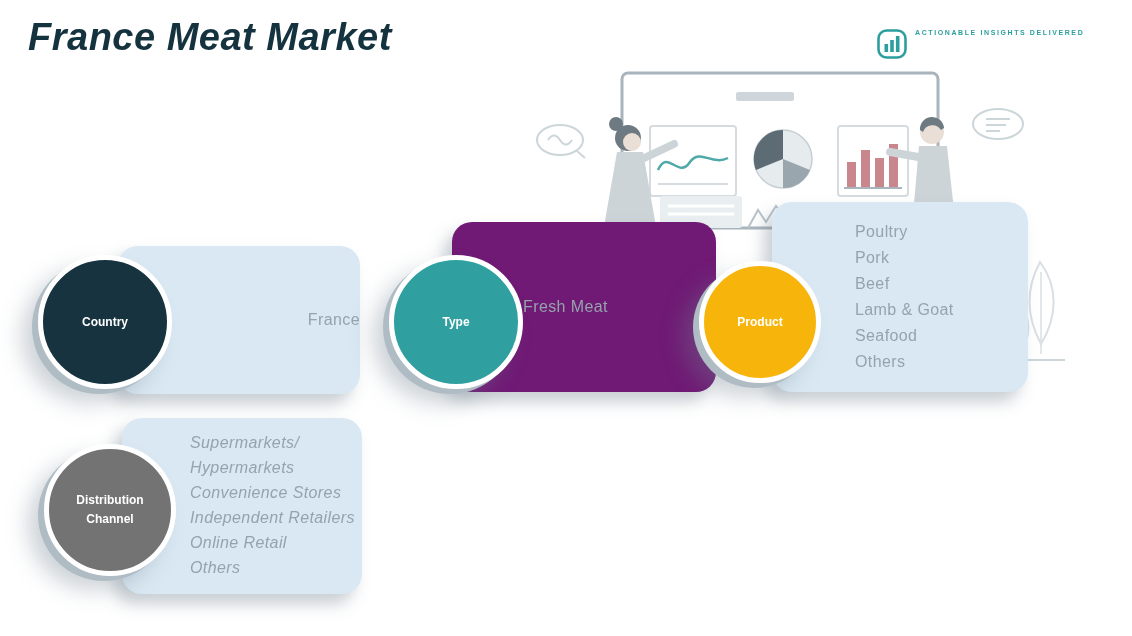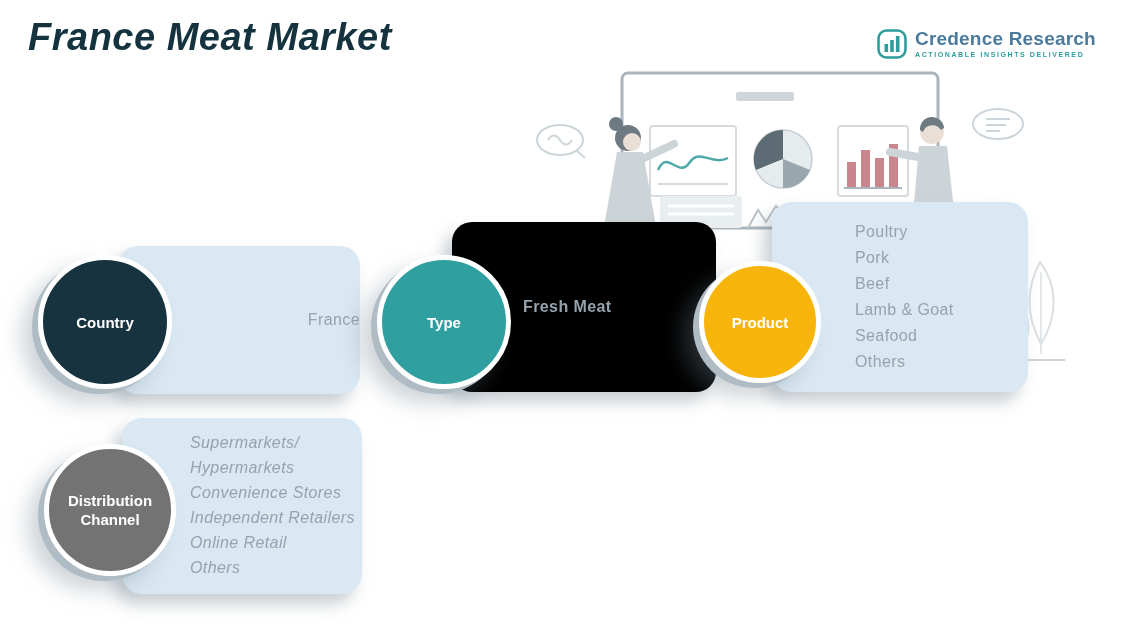--- a/index.html
+++ b/index.html
@@ -28,32 +28,32 @@
     box-shadow:-8px 10px 16px rgba(110,126,140,.38);
   }
   .items{
     display:flex;flex-direction:column;justify-content:center;height:100%;
     box-sizing:border-box;color:#95a3ad;font-size:16px;letter-spacing:.4px;
   }
   .items .item{line-height:26px;}
   .bubble{
     position:absolute;z-index:2;border-radius:50%;border:5px solid #ffffff;box-sizing:border-box;
     display:flex;align-items:center;justify-content:center;text-align:center;
-    color:#ffffff;font-weight:700;font-size:15px;line-height:19px;
+    color:#ffffff;font-weight:700;font-size:12px;line-height:19px;
     box-shadow:-6px 5px 0 0 #b0bcc4, -16px 14px 22px rgba(110,126,140,.35);
   }
   .bubble .bubble-label{padding:0 14px;}
   
   .panel-country{left:118px;top:246px;width:242px;height:148px;}
   .panel-country .items{padding-left:72px;}
   .bubble-country{left:38px;top:255px;width:134px;height:134px;}
   
   .panel-type{left:452px;top:222px;width:264px;height:170px;}
   .panel-type .items{padding-left:71px;}
-  .bubble-type{left:377px;top:255px;width:134px;height:134px;}
+  .bubble-type{left:389px;top:255px;width:134px;height:134px;}
   
   .panel-product{left:772px;top:202px;width:256px;height:190px;}
   .panel-product .items{padding-left:83px;}
   .bubble-product{left:699px;top:261px;width:122px;height:122px;}
   
   .panel-distribution{left:122px;top:418px;width:240px;height:176px;}
   .panel-distribution .items{padding-left:68px;padding-top:4px;justify-content:flex-start;padding-top:12px;}
   .panel-distribution .items .item{line-height:25px;width:168px;font-style:italic;}
   .bubble-distribution{left:44px;top:444px;width:132px;height:132px;}
 </style>
@@ -65,21 +65,20 @@
   <h1 class="page-title">France Meat Market</h1>
 
   <div class="logo">
     <svg class="logo-icon" viewBox="0 0 32 32">
       <rect x="2.5" y="2.5" width="27" height="27" rx="8" fill="none" stroke="#2d9e9e" stroke-width="2.6"></rect>
       <rect x="8.5" y="16" width="3.6" height="8" fill="#2d9e9e"></rect>
       <rect x="14.2" y="12" width="3.6" height="12" fill="#2d9e9e"></rect>
       <rect x="19.9" y="8" width="3.6" height="16" fill="#2d9e9e"></rect>
     </svg>
     <div class="logo-text-wrap">
-      <span class="logo-name">Credence Research</span>
       <span class="logo-tagline">Actionable Insights Delivered</span>
     </div>
   </div>
 
   <svg class="illustration" viewBox="0 0 560 310">
     <g>
       <ellipse cx="40" cy="78" rx="23" ry="15" fill="#ffffff" stroke="#ccd5da" stroke-width="2"></ellipse>
       <path d="M28,78 q6,-9 12,0 t12,0" fill="none" stroke="#ccd5da" stroke-width="2"></path>
       <path d="M57,89 l8,7" stroke="#ccd5da" stroke-width="2" fill="none"></path>
     </g>
@@ -145,21 +144,21 @@
       <div class="items">
         <div class="item">France</div>
       </div>
     </div>
     <div class="bubble bubble-country" style="background-color: rgb(23, 51, 63);">
       <span class="bubble-label">Country</span>
     </div>
   </section>
 
   <section>
-    <div class="panel panel-type" style="background-color: #000000; font-weight: bold;">
+    <div class="panel panel-type" style="background-color: #701a75;">
       <div class="items">
         <div class="item">Fresh Meat</div>
       </div>
     </div>
     <div class="bubble bubble-type" style="background-color: rgb(47, 159, 160);">
       <span class="bubble-label">Type</span>
     </div>
   </section>
 
   <section>

